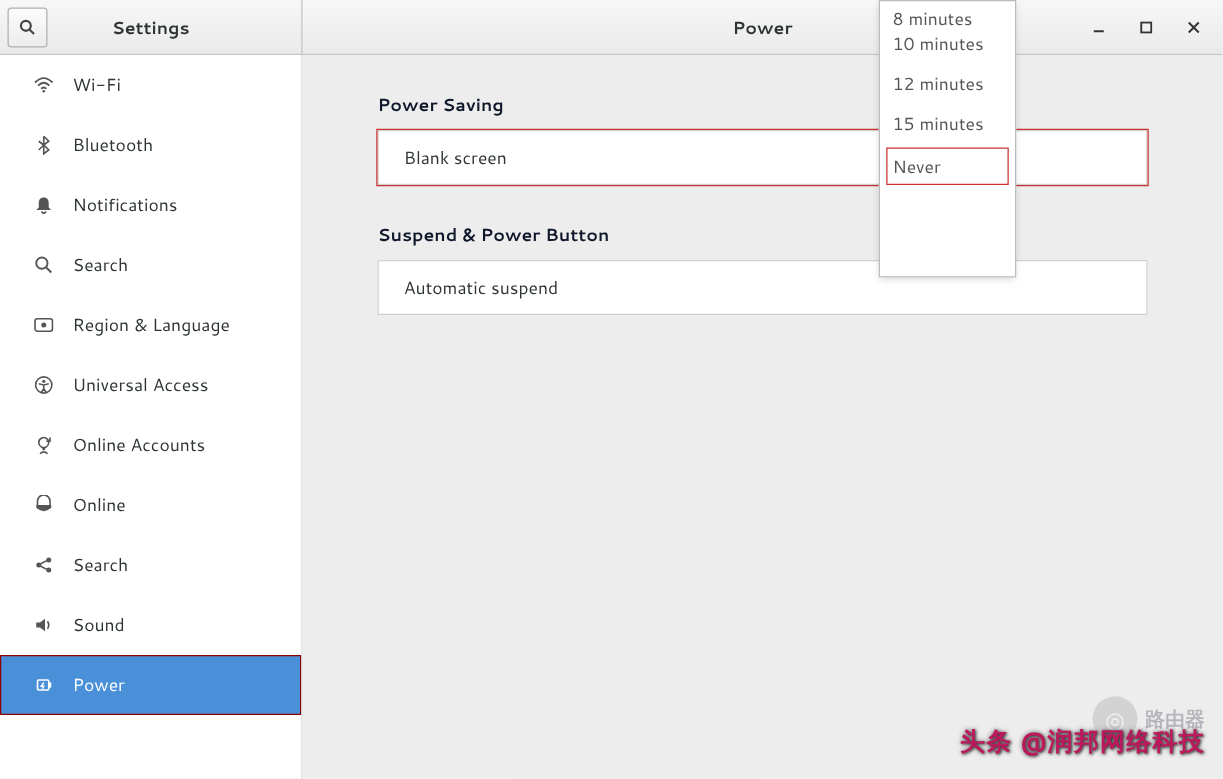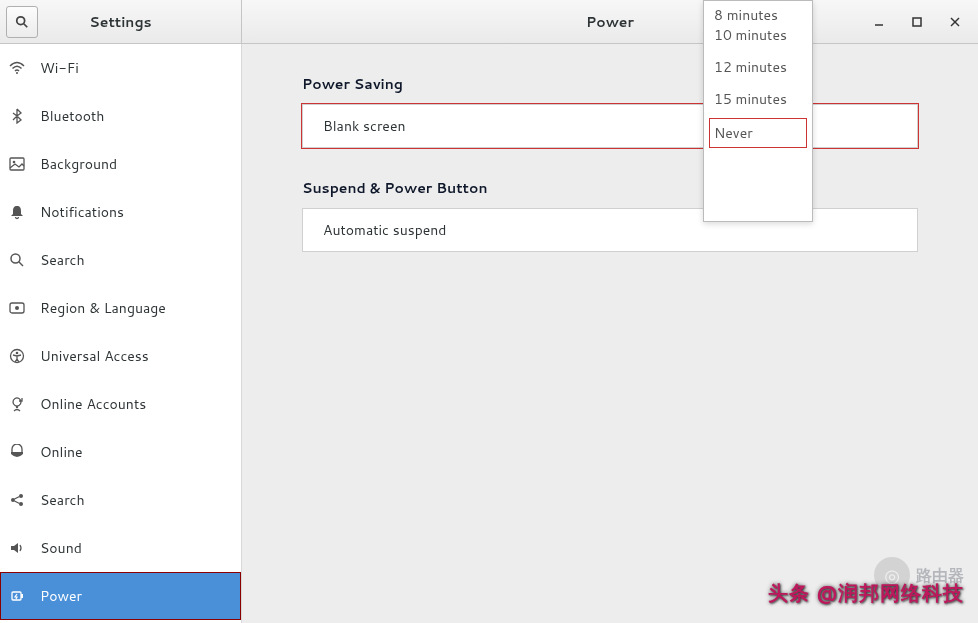--- a/index.html
+++ b/index.html
@@ -83,21 +83,21 @@
     .sidebar {
       width: 242px;
       background: #fff;
       border-right: 1px solid #d8d8d8;
       overflow-y: auto;
     }
     .sidebar-item {
       display: flex;
       align-items: center;
       height: 48px;
-      padding: 0 8px;
+      padding: 0 26px;
       cursor: pointer;
       gap: 14px;
     }
     .sidebar-item .icon {
       width: 18px;
       height: 18px;
       display: flex;
       align-items: center;
       justify-content: center;
       color: #555;
@@ -257,30 +257,20 @@
       <span class="icon">
           <svg width="16" height="16" viewBox="0 0 16 16">
             <path d="M8 1 L12 5 L8 8 L8 1 M8 8 L12 12 L8 15 L8 8 M4 5 L8 8 M4 12 L8 8" fill="none" stroke="currentColor" stroke-width="1.3"></path>
           </svg>
         </span>
       <span>Bluetooth</span>
     </div>
     <div class="sidebar-item">
       <span class="icon">
           <svg width="16" height="16" viewBox="0 0 16 16">
-            <rect x="1" y="2" width="14" height="12" rx="1" fill="none" stroke="currentColor" stroke-width="1.3"></rect>
-            <circle cx="5" cy="6" r="1.3" fill="currentColor"></circle>
-            <path d="M1 12 L6 8 L10 11 L13 8 L15 10" fill="none" stroke="currentColor" stroke-width="1.3"></path>
-          </svg>
-        </span>
-      <span>Background</span>
-    </div>
-    <div class="sidebar-item">
-      <span class="icon">
-          <svg width="16" height="16" viewBox="0 0 16 16">
             <path d="M8 2 C5 2 4 4 4 7 L4 10 L2 12 L14 12 L12 10 L12 7 C12 4 11 2 8 2 Z" fill="currentColor"></path>
             <path d="M6.5 13 A1.5 1.5 0 0 0 9.5 13" fill="none" stroke="currentColor" stroke-width="1.3"></path>
           </svg>
         </span>
       <span>Notifications</span>
     </div>
     <div class="sidebar-item">
       <span class="icon">
           <svg width="16" height="16" viewBox="0 0 16 16">
             <circle cx="6.5" cy="6.5" r="4.5" fill="none" stroke="currentColor" stroke-width="1.5"></circle>

